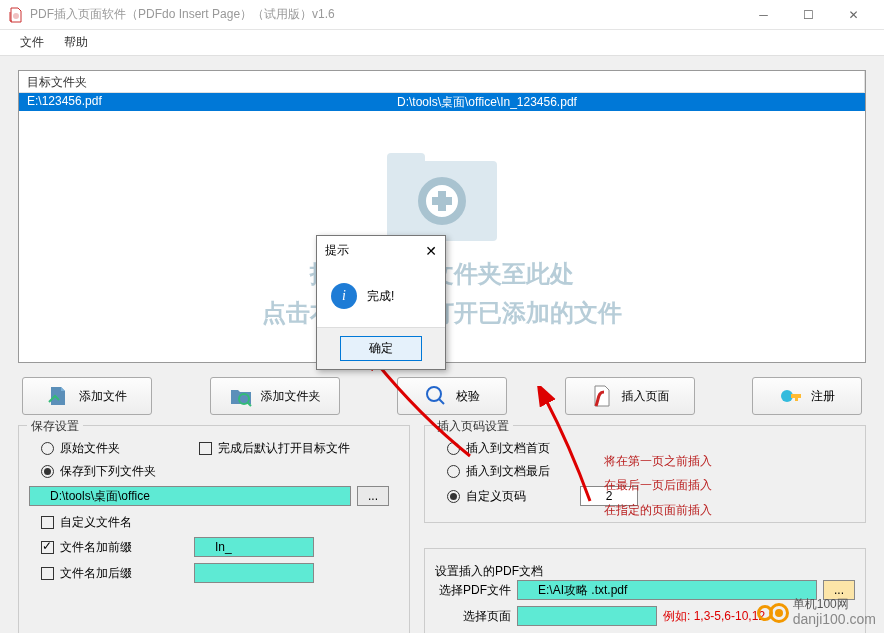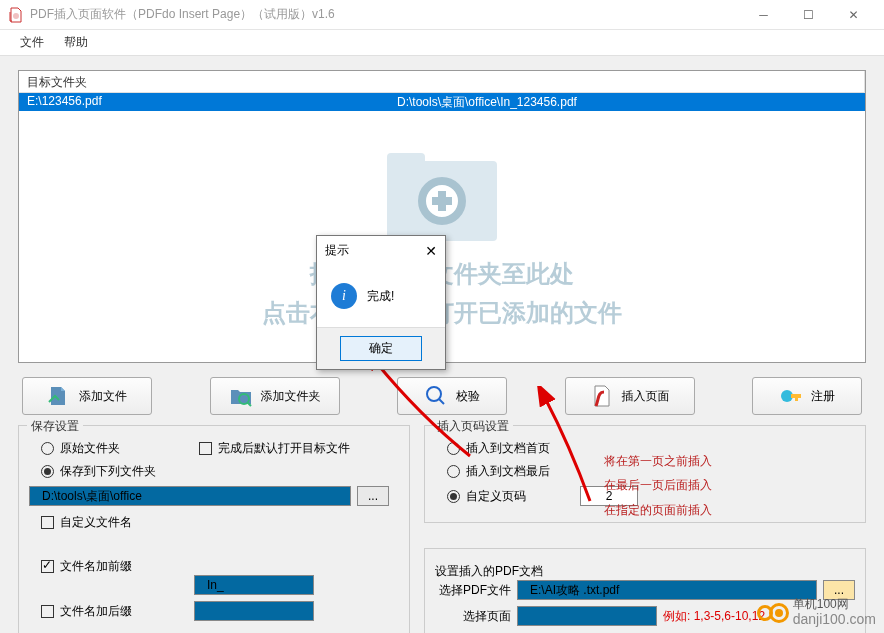--- a/index.html
+++ b/index.html
@@ -37,21 +37,21 @@
 .group{border:1px solid #ccc;position:relative;padding:14px 10px 10px}
 .group .legend{position:absolute;top:-8px;left:8px;background:#f0f0f0;padding:0 4px;color:#333}
 .leftgroup{width:392px}
 .rightcol{flex:1;display:flex;flex-direction:column;gap:25px}
 .row{display:flex;align-items:center;gap:6px;margin-bottom:6px}
 .radio,.check{width:13px;height:13px;border:1px solid #333;display:inline-block;flex-shrink:0}
 .radio{border-radius:50%;position:relative}
 .radio.on::after{content:"";position:absolute;width:7px;height:7px;background:#333;border-radius:50%;top:2px;left:2px}
 .check{position:relative}
 .check.on::after{content:"✓";position:absolute;top:-3px;left:0;font-size:12px}
-input.txt{border:1px solid #888;background:#0369a1;padding:2px 12px;height:20px}
+input.txt{border:1px solid #888;background:#5eead4;padding:2px 20px;height:20px}
 .browse{border:1px solid #888;background:#e9e9e9;padding:2px 10px;height:20px}
 .pageinput{width:58px;text-align:center;border:1px solid #888;height:20px}
 .red{color:#d00}
 .pdfgroup{border:1px solid #ccc;position:relative;padding:14px 10px 10px}
 .watermark{position:absolute;bottom:6px;right:8px;display:flex;align-items:center;gap:4px;color:#555;font-size:14px}
 .wm-ico{width:34px;height:24px;position:relative}
 .wm-circ{position:absolute;width:20px;height:20px;border:3px solid #f39800;border-radius:50%;top:2px;right:0}
 .wm-dot{position:absolute;width:8px;height:8px;background:#f39800;border-radius:50%;top:8px;right:6px}
 .wm-circ2{position:absolute;width:16px;height:16px;border:3px solid #f39800;border-radius:50%;top:4px;left:2px}
 .dialog{position:absolute;top:235px;left:316px;width:130px;background:#fff;border:1px solid #777;box-shadow:2px 2px 6px rgba(0,0,0,.3);z-index:10}
@@ -176,21 +176,21 @@
         <input class="txt" style="width: 322px;" value="D:\tools\桌面\office">
         <button class="browse">...</button>
       </div>
       <div class="row" style="margin-left:12px;margin-top:8px">
         <span class="check"></span>
         <span>自定义文件名</span>
       </div>
       <div class="row" style="margin-left:12px">
         <span class="check on"></span>
         <span style="width:128px">文件名加前缀</span>
-        <input class="txt" style="width: 120px; margin-top: 38px;" value="In_">
+        <input class="txt" style="width: 120px;" value="In_">
       </div>
       <div class="row" style="margin-left:12px">
         <span class="check"></span>
         <span style="width:128px">文件名加后缀</span>
         <input class="txt" style="width: 120px;">
       </div>
     </div>
 
     <div class="rightcol">
       <div class="group" style="height:98px">

